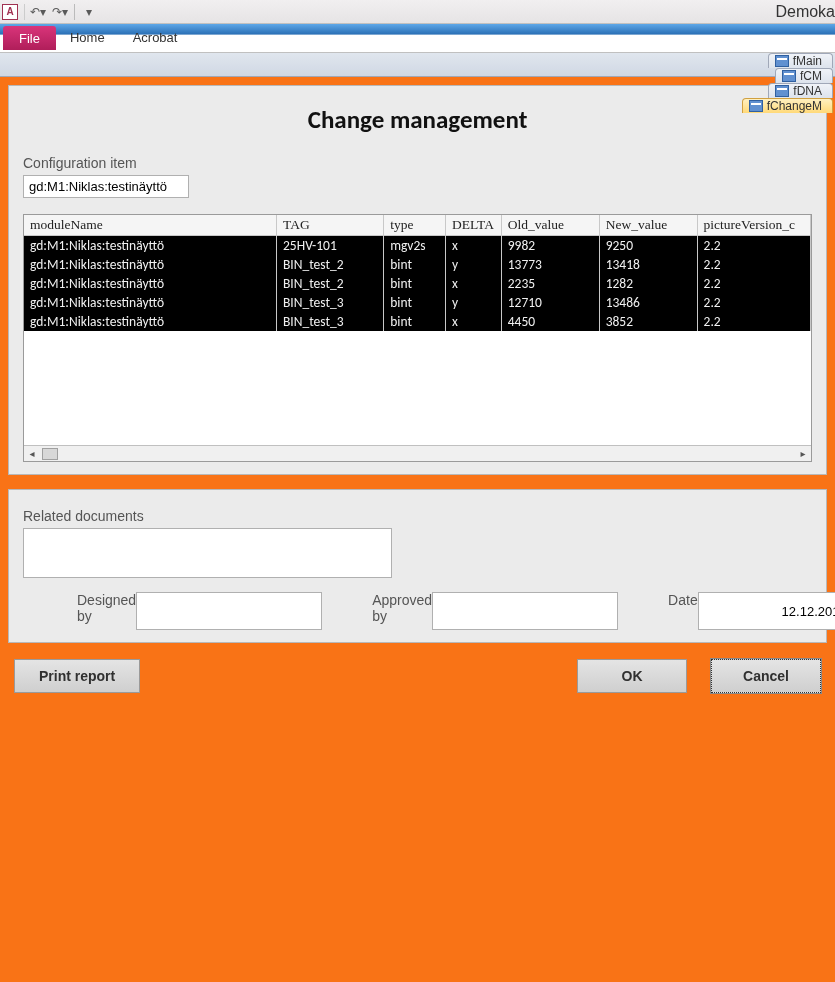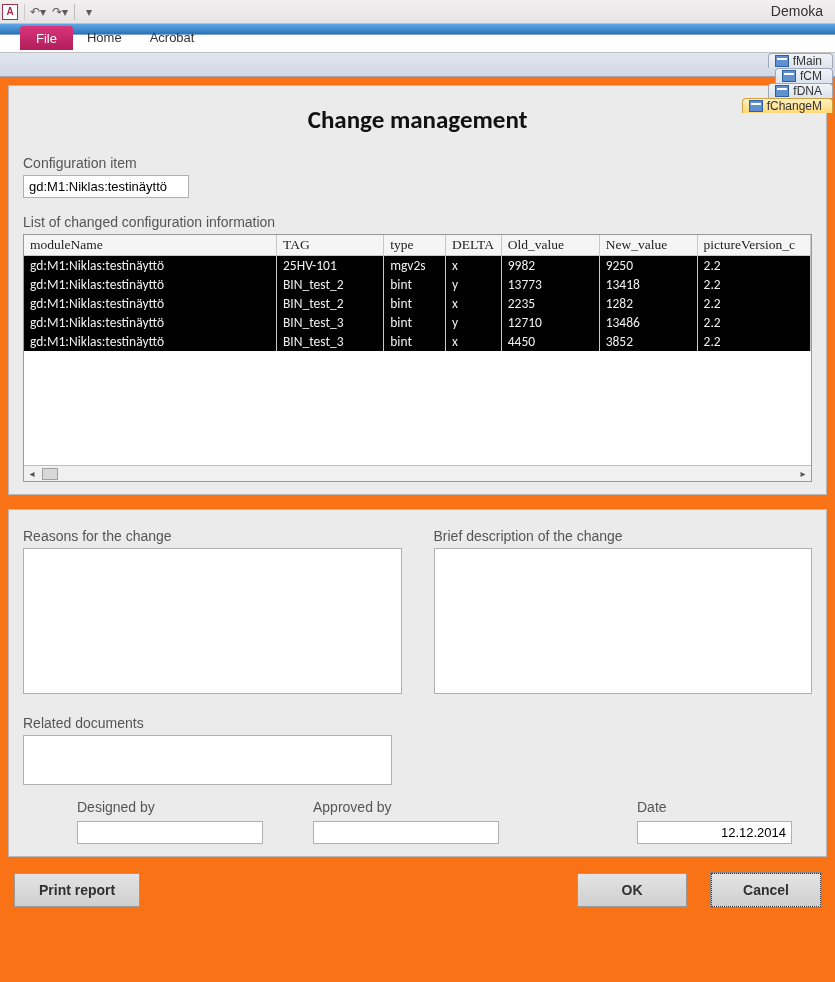--- a/index.html
+++ b/index.html
@@ -37,23 +37,23 @@
   font-size: 12px;
   cursor: default;
 }
 .qat-sep {
   width: 1px; height: 16px;
   background: #bbb;
   margin: 0 3px;
 }
 .title-text {
   position: absolute;
-  right: 12px;
+  right: 0;
   top: 3px;
-  font-size: 14px;
+  font-size: 16px;
   color: #333;
   text-align: right;
 }
 .ribbon {
   height: 26px;
   background: linear-gradient(#5da7e8, #2a6fb5 40%, #fff 41%, #fff);
   display: flex;
   align-items: flex-end;
 }
 .ribbon-tab {
@@ -64,21 +64,21 @@
   height: 26px;
   display: flex;
   align-items: center;
 }
 .ribbon-tab.file {
   background: linear-gradient(#d9347a, #b01e5a);
   color: #fff;
   font-weight: normal;
   border-top-left-radius: 3px;
   border-top-right-radius: 3px;
-  margin-left: 20px;
+  margin-left: 3px;
   padding: 0 16px;
   height: 24px;
 }
 .ribbon-content {
   height: 3px;
   background: #fff;
   border-bottom: 1px solid #c0c0c0;
 }
 .doc-tabs {
   height: 24px;
@@ -220,21 +220,21 @@
   font-family: inherit;
   padding: 4px;
 }
 .related-input { width: 369px; height: 50px; border: 1px solid #b0b0b0; background: #fff; }
 .sig-row {
   display: flex;
   gap: 50px;
   margin-top: 14px;
   padding-left: 54px;
 }
-.sig-col { display: flex; flex-direction: column; }
+.sig-col { display: flex; }
 .sig-col .label { margin-bottom: 6px; }
 .sig-input { width: 186px; }
 .date-input { width: 155px; text-align: right; }
 .button-row {
   display: flex;
   justify-content: space-between;
   padding: 2px 6px 0;
 }
 .btn {
   border: 1px solid #9a9a9a;
@@ -287,21 +287,20 @@
       <span>fChangeM</span>
     </div>
   </div>
 
 <div class="form-area">
 
   <div class="panel">
     <div class="page-title">Change management</div>
     <span class="label">Configuration item</span>
     <input class="text-input ci-input" value="gd:M1:Niklas:testinäyttö" style="">
-    <span class="label">List of changed configuration information</span>
     <div class="table-container">
       <table>
         <colgroup>
           <col style="width:245px">
             <col style="width:104px">
             <col style="width:60px">
           <col style="width:54px">
             <col style="width:95px">
             <col style="width:95px">
             <col style="width:110px">
@@ -368,30 +367,20 @@
       <div class="hscroll">
         <div class="scroll-arrow">◂</div>
         <div class="scroll-thumb"></div>
         <div style="flex:1"></div>
         <div class="scroll-arrow">▸</div>
       </div>
     </div>
   </div>
 
   <div class="panel">
-    <div class="two-col">
-      <div class="col">
-        <span class="label">Reasons for the change</span>
-        <textarea class="textarea" style=""></textarea>
-      </div>
-      <div class="col">
-        <span class="label">Brief description of the change</span>
-        <textarea class="textarea" style=""></textarea>
-      </div>
-    </div>
     <span class="label">Related documents</span>
     <div class="related-input"></div>
     <div class="sig-row">
       <div class="sig-col">
         <span class="label">Designed by</span>
         <input class="text-input sig-input" style="">
       </div>
       <div class="sig-col">
         <span class="label">Approved by</span>
         <input class="text-input sig-input" style="">

